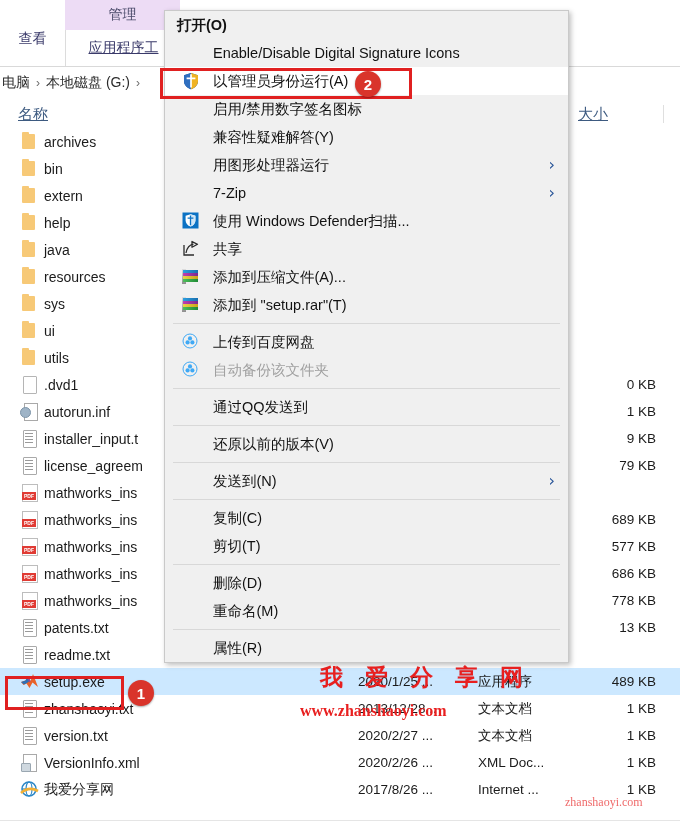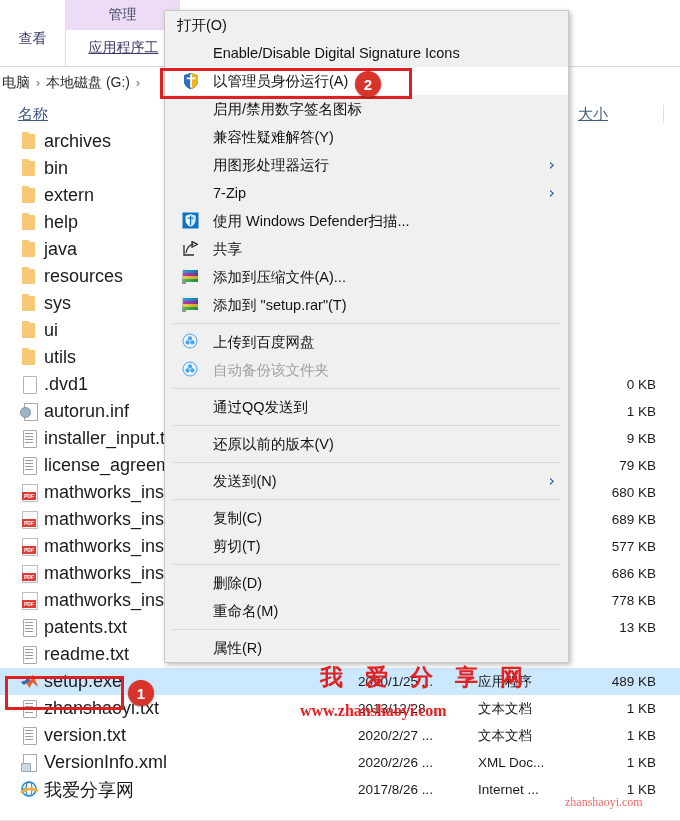--- a/index.html
+++ b/index.html
@@ -55,21 +55,21 @@
   }
   #colhead .ch-name{left:18px;}
   #colhead .ch-size{left:578px;}
   #colhead .divider{position:absolute;top:5px;height:18px;width:1px;background:#dfdfdf;}
 
   
   #filelist{position:absolute;left:0;top:128px;width:680px;height:693px;background:#fff;}
   .row{position:relative;height:27px;width:680px;display:flex;align-items:center;}
   .row.selected{background:#cce8ff;}
   .row .ic{position:absolute;left:20px;top:4px;width:19px;height:19px;}
-  .row .nm{position:absolute;left:44px;font-size:18px;color:#1b1b1b;white-space:nowrap;}
+  .row .nm{position:absolute;left:44px;font-size:14px;color:#1b1b1b;white-space:nowrap;}
   .row .dt{position:absolute;left:358px;font-size:13.5px;color:#1b1b1b;white-space:nowrap;}
   .row .tp{position:absolute;left:478px;font-size:13.5px;color:#1b1b1b;white-space:nowrap;}
   .row .sz{position:absolute;left:500px;width:156px;text-align:right;font-size:13.5px;color:#1b1b1b;}
 
   
   .ico-folder{position:relative;}
   .ico-folder::before{content:"";position:absolute;left:2px;top:2px;width:13px;height:15px;
     background:#f7c977;border-radius:1px;}
   .ico-folder::after{content:"";position:absolute;left:2px;top:0px;width:7px;height:3px;
     background:#f7c977;border-radius:1px 1px 0 0;}
@@ -121,21 +121,21 @@
     position:absolute;left:164px;top:10px;width:403px;
     background:#f0f0f0;border:1px solid #c9c9c9;
     box-shadow:2px 2px 5px rgba(0,0,0,.25);
     z-index:40;
   }
   #ctxmenu .mi{
     position:relative;height:28px;display:flex;align-items:center;
     font-size:14.5px;color:#121212;padding-left:48px;box-sizing:border-box;
     white-space:nowrap;
   }
-  #ctxmenu .mi.bold{font-weight:400;padding-left:12px;}
+  #ctxmenu .mi.bold{font-weight:700;padding-left:12px;}
   #ctxmenu .mi.white{background:#ffffff;}
   #ctxmenu .mi.disabled{color:#a0a0a0;}
   #ctxmenu .mi .micon{position:absolute;left:17px;top:5px;width:18px;height:18px;}
   #ctxmenu .mi .arrow{position:absolute;right:13px;top:4px;color:#2a5699;font-size:16px;
     font-family:"DejaVu Sans",sans-serif;}
   #ctxmenu .sep{height:1px;background:#d8d8d8;margin:4px 8px 4px 8px;}
 
   
   .shield{position:relative;width:18px;height:18px;}
   .shield svg{position:absolute;left:0;top:0;}
@@ -323,21 +323,20 @@
       <span class="nm">license_agreem</span>
       <span class="dt"></span>
       <span class="tp"></span>
       <span class="sz">79 KB</span>
     </div>
     <div class="row">
       <span class="ic"><span class="ico-pdf"><span class="band"></span><span class="tx">PDF</span></span></span>
       <span class="nm">mathworks_ins</span>
       <span class="dt"></span>
       <span class="tp"></span>
-      <span class="sz">680 KB</span>
     </div>
     <div class="row">
       <span class="ic"><span class="ico-pdf"><span class="band"></span><span class="tx">PDF</span></span></span>
       <span class="nm">mathworks_ins</span>
       <span class="dt"></span>
       <span class="tp"></span>
       <span class="sz">689 KB</span>
     </div>
     <div class="row">
       <span class="ic"><span class="ico-pdf"><span class="band"></span><span class="tx">PDF</span></span></span>

